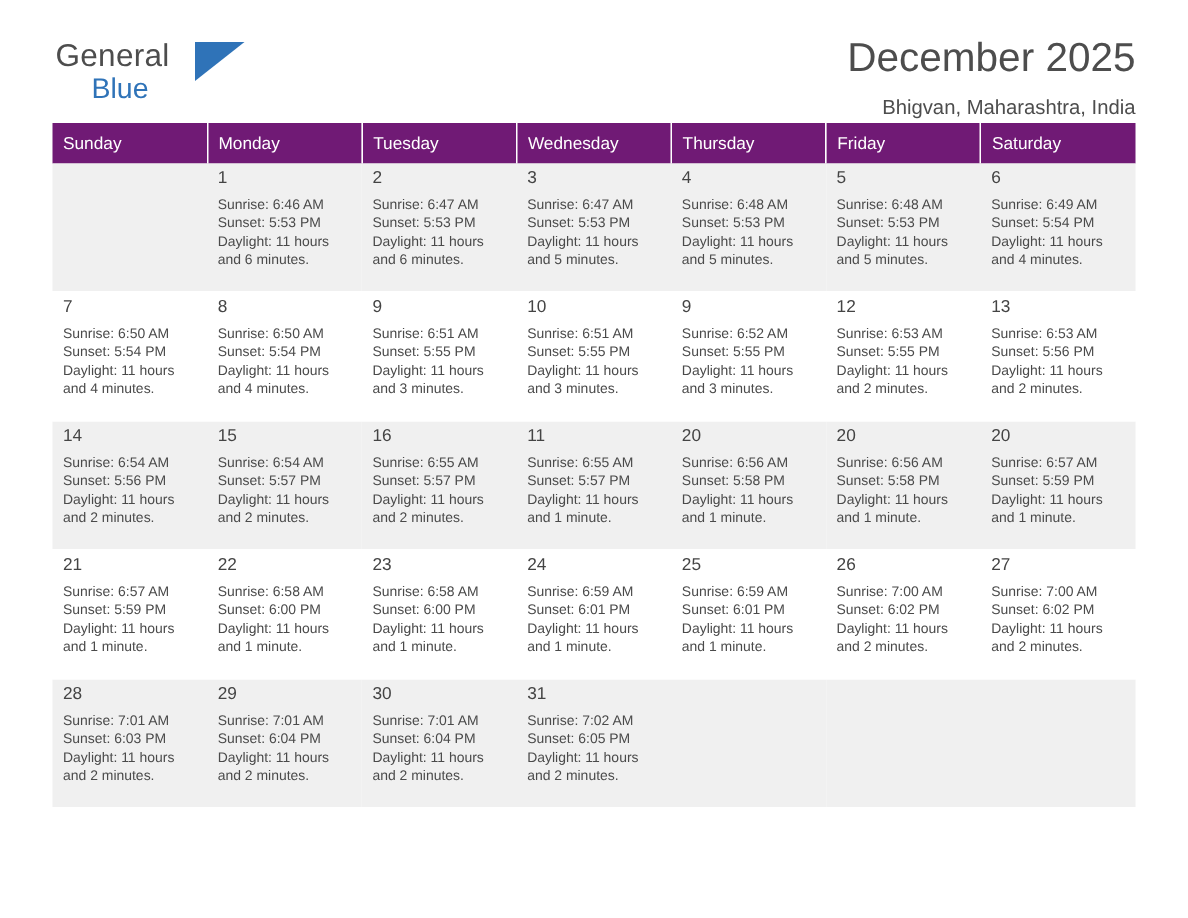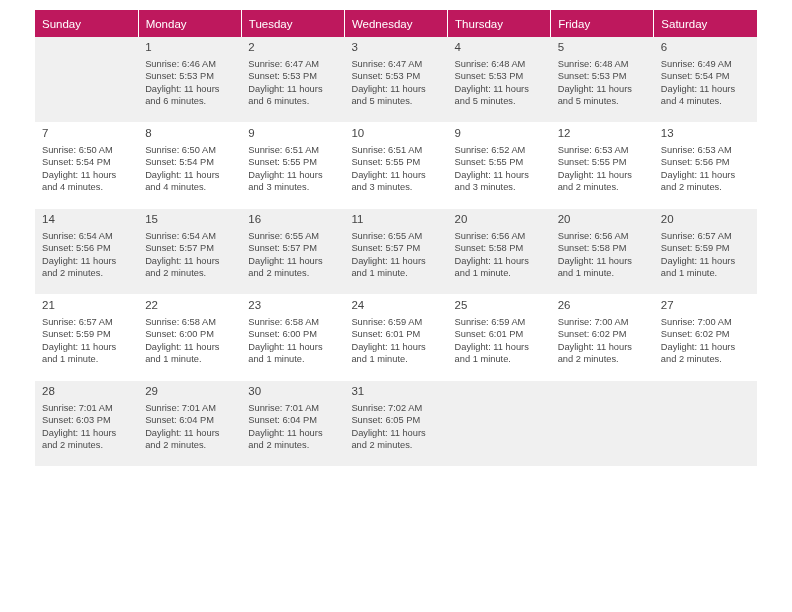--- a/index.html
+++ b/index.html
@@ -74,21 +74,21 @@
     margin-top: 10px;
   }
   
   .calendar {
     border-collapse: collapse;
     width: 722px;
     table-layout: fixed;
     margin-top: 10px;
   }
   .calendar th {
-    background: #be185d;
+    background: #701a75;
     color: #ffffff;
     font-weight: normal;
     font-size: 11.5px;
     text-align: left;
     padding: 5px 0 5px 7px;
     border-right: 1px solid #ffffff;
     height: 17px;
   }
   .calendar th:last-child { border-right: none; }
   .calendar td {
@@ -115,20 +115,31 @@
     color: #4a4a4a;
     line-height: 12.4px;
   }
   .info div { white-space: nowrap; }
 </style>
 </head>
 <body>
 
 <div class="page">
 
+  <div class="header">
+    <div class="logo">
+      <span class="logo-general">General</span>
+      <span class="logo-blue">Blue</span>
+      <span class="logo-flag"></span>
+    </div>
+    <div class="title-block">
+      <h1 class="month-title">December 2025</h1>
+      <div class="location">Bhigvan, Maharashtra, India</div>
+    </div>
+  </div>
 
   <table class="calendar">
     <thead>
       <tr>
         <th>Sunday</th>
         <th>Monday</th>
         <th>Tuesday</th>
         <th>Wednesday</th>
         <th>Thursday</th>
         <th>Friday</th>

